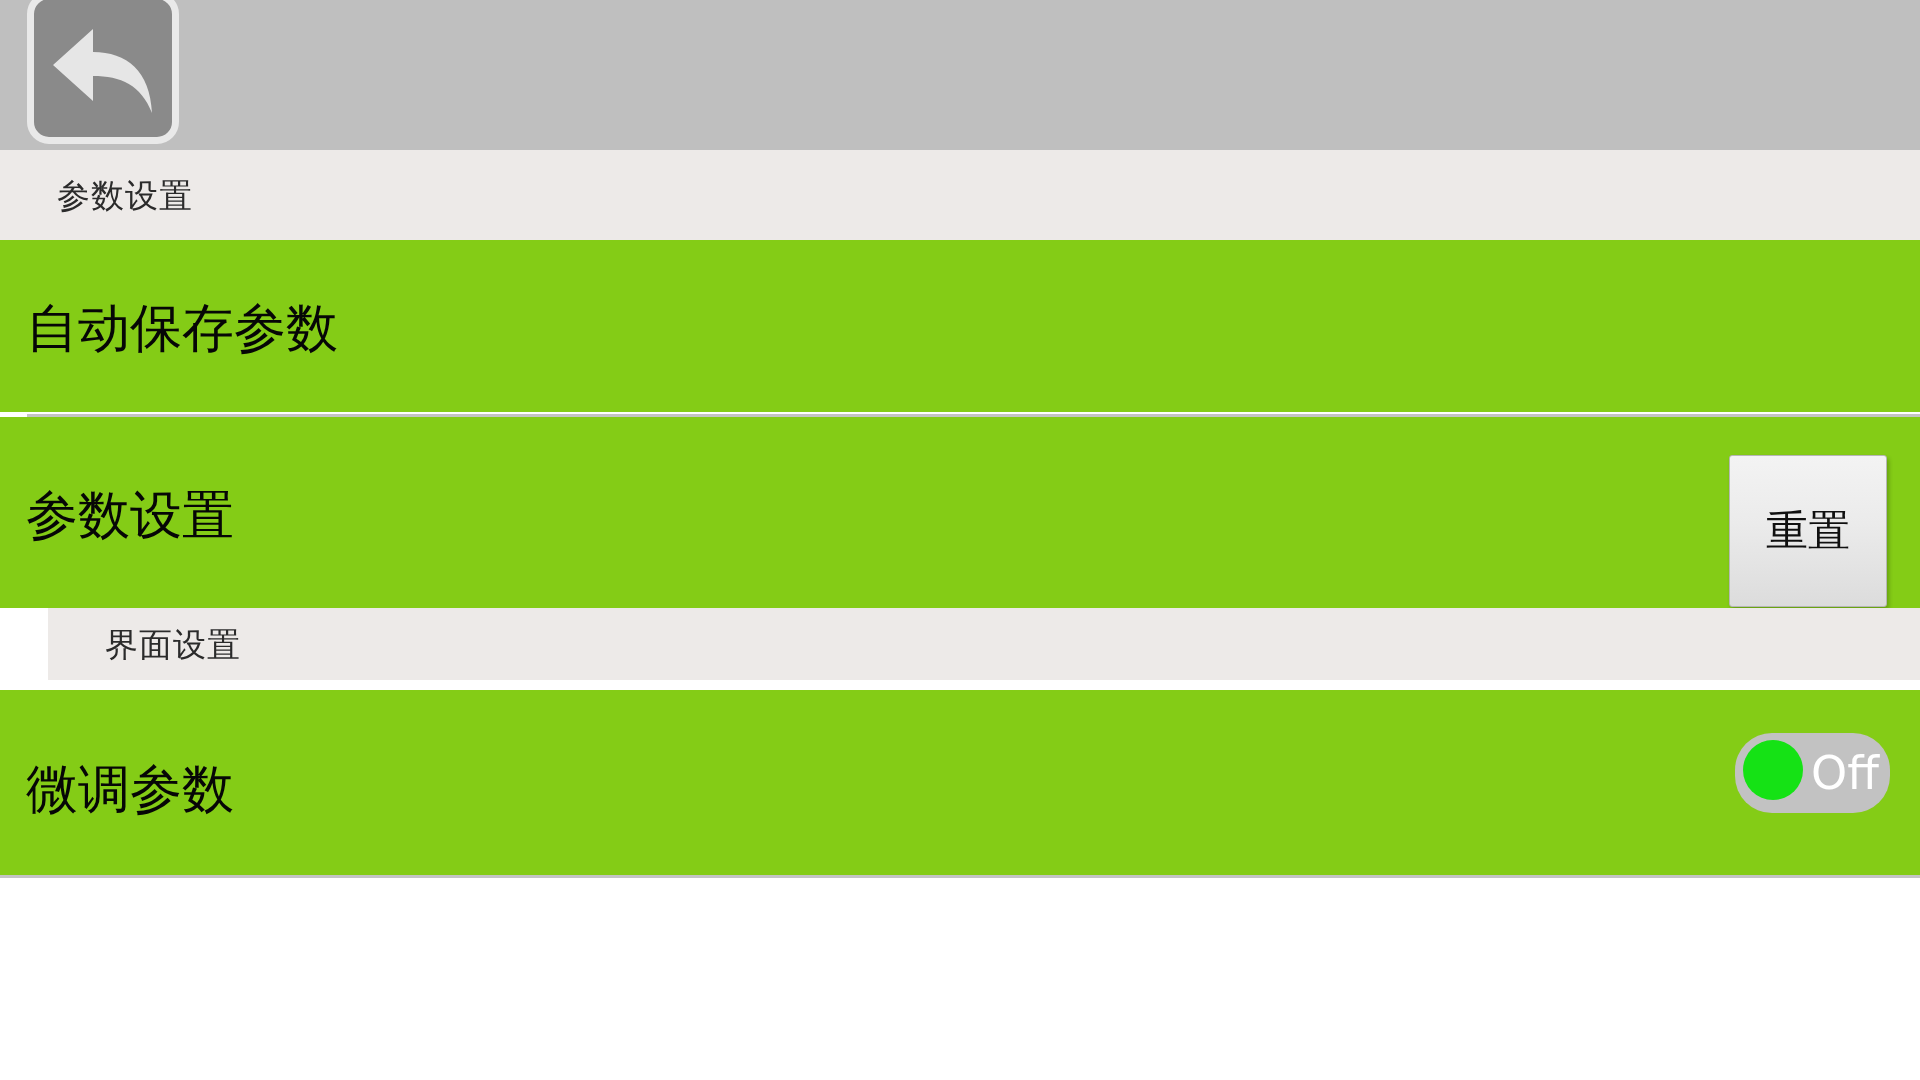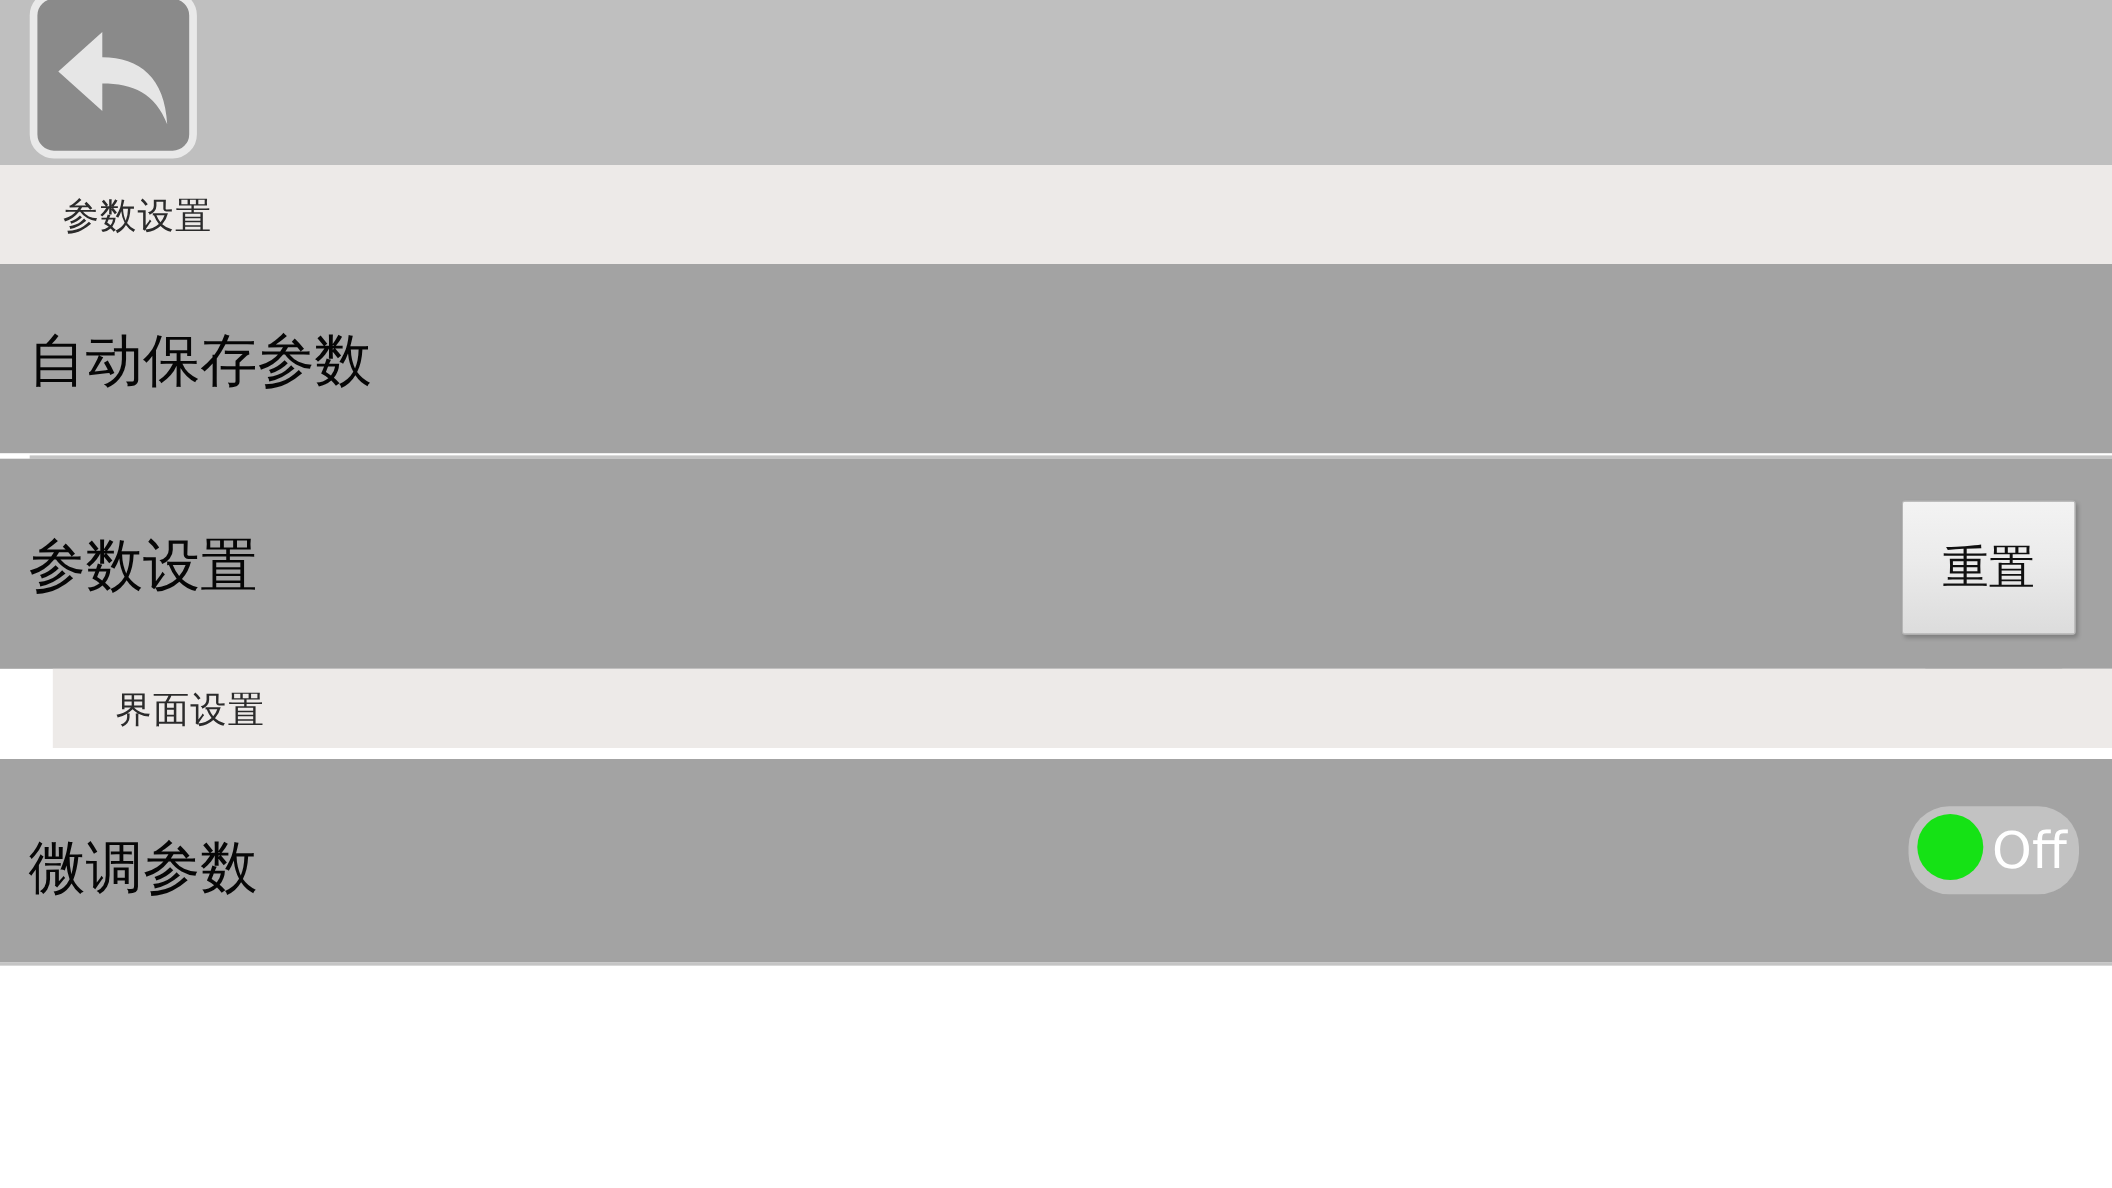--- a/index.html
+++ b/index.html
@@ -71,21 +71,21 @@
     margin-left: 57px;
     letter-spacing: 1px;
     line-height: 1;
   }
 
   
   .row {
     position: absolute;
     left: 0;
     width: 1920px;
-    background: #a3a3a3;
+    background: #84cc16;
     box-sizing: border-box;
   }
 
   .row-label {
     position: absolute;
     left: 26px;
     font-size: 52px;
     color: #060606;
     line-height: 1;
     white-space: nowrap;
@@ -185,21 +185,21 @@
       <span class="knob"></span>
       <span class="toggle-text">Off</span>
     </div>
   </div>
 
   <div class="separator" style="left:27px; top:414px; width:1893px;"></div>
 
   <div class="row" style="top:417px; height:191px;">
     <span class="row-label" style="top:72px;">参数设置</span>
 
-    <div class="push-button" style="left:1729px; top:38px; width:158px; height:122px;">
+    <div class="push-button" style="left:1729px; top:38px; width:158px; height:152px;">
       <span class="push-label">重置</span>
     </div>
   </div>
 
   <div class="section-header" style="top:608px; height:72px;margin-left:48px;">
     <span class="section-title">界面设置</span>
   </div>
 
   <div class="row" style="top:690px; height:185px;">
     <span class="row-label" style="top:73px;">微调参数</span>

